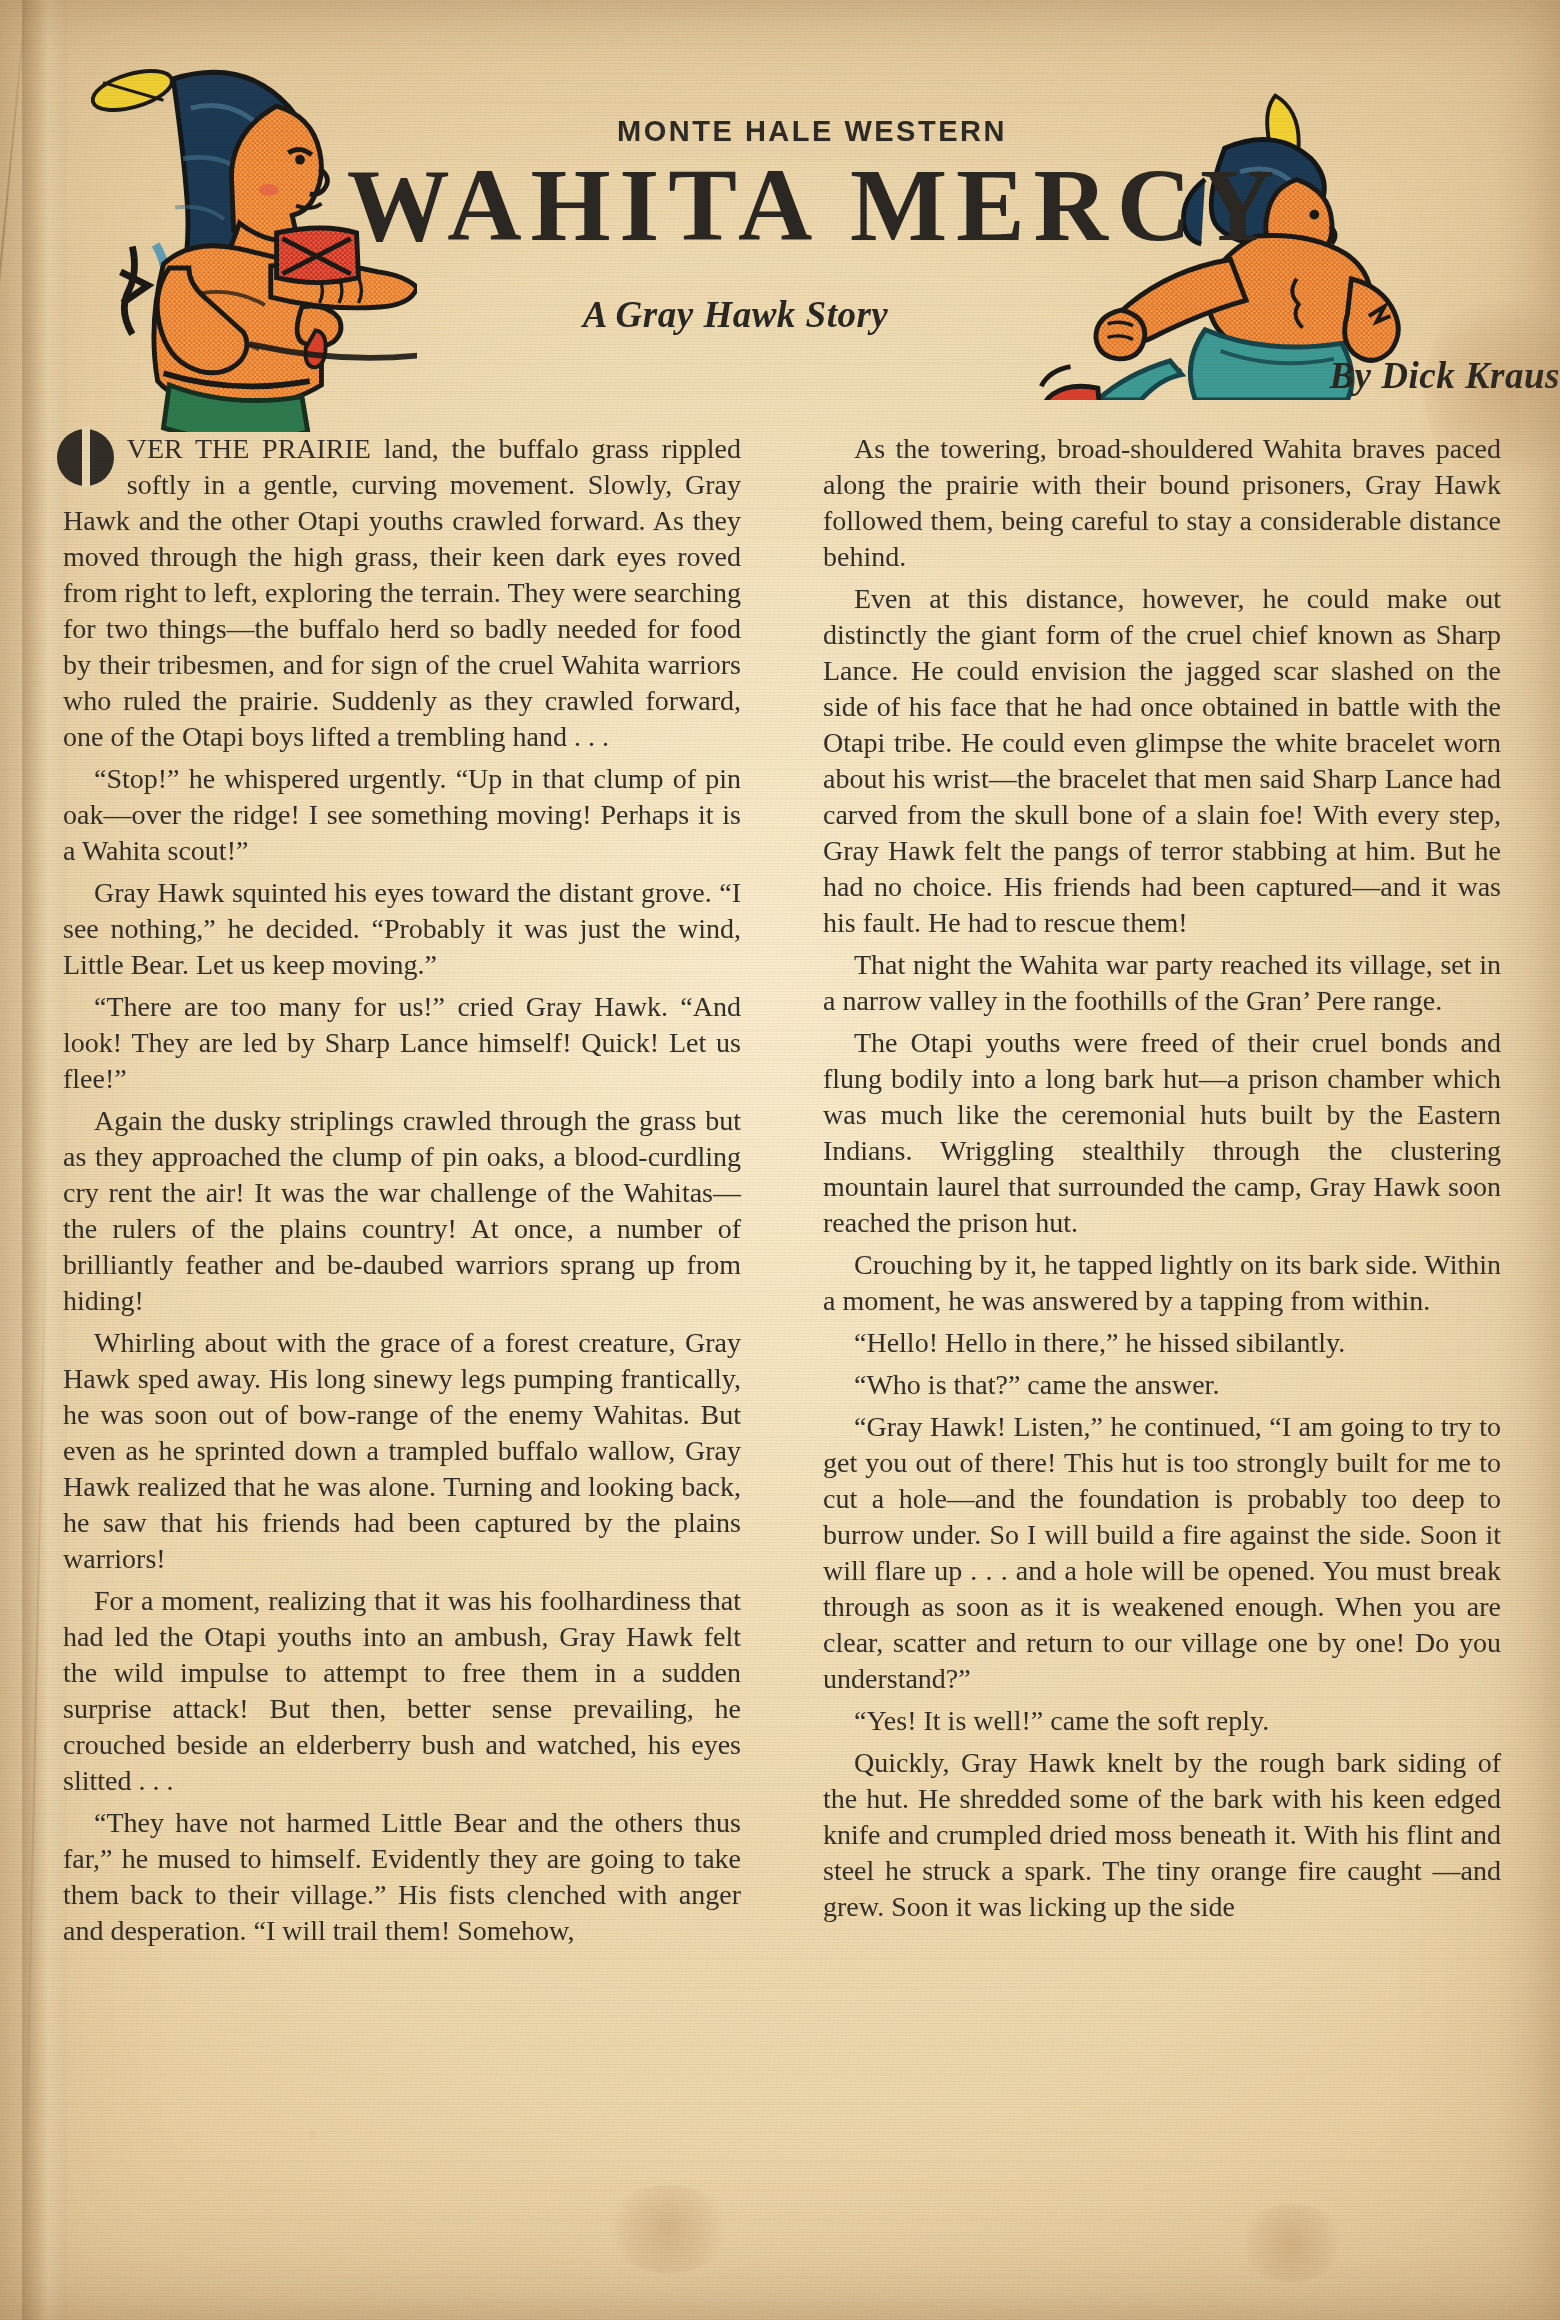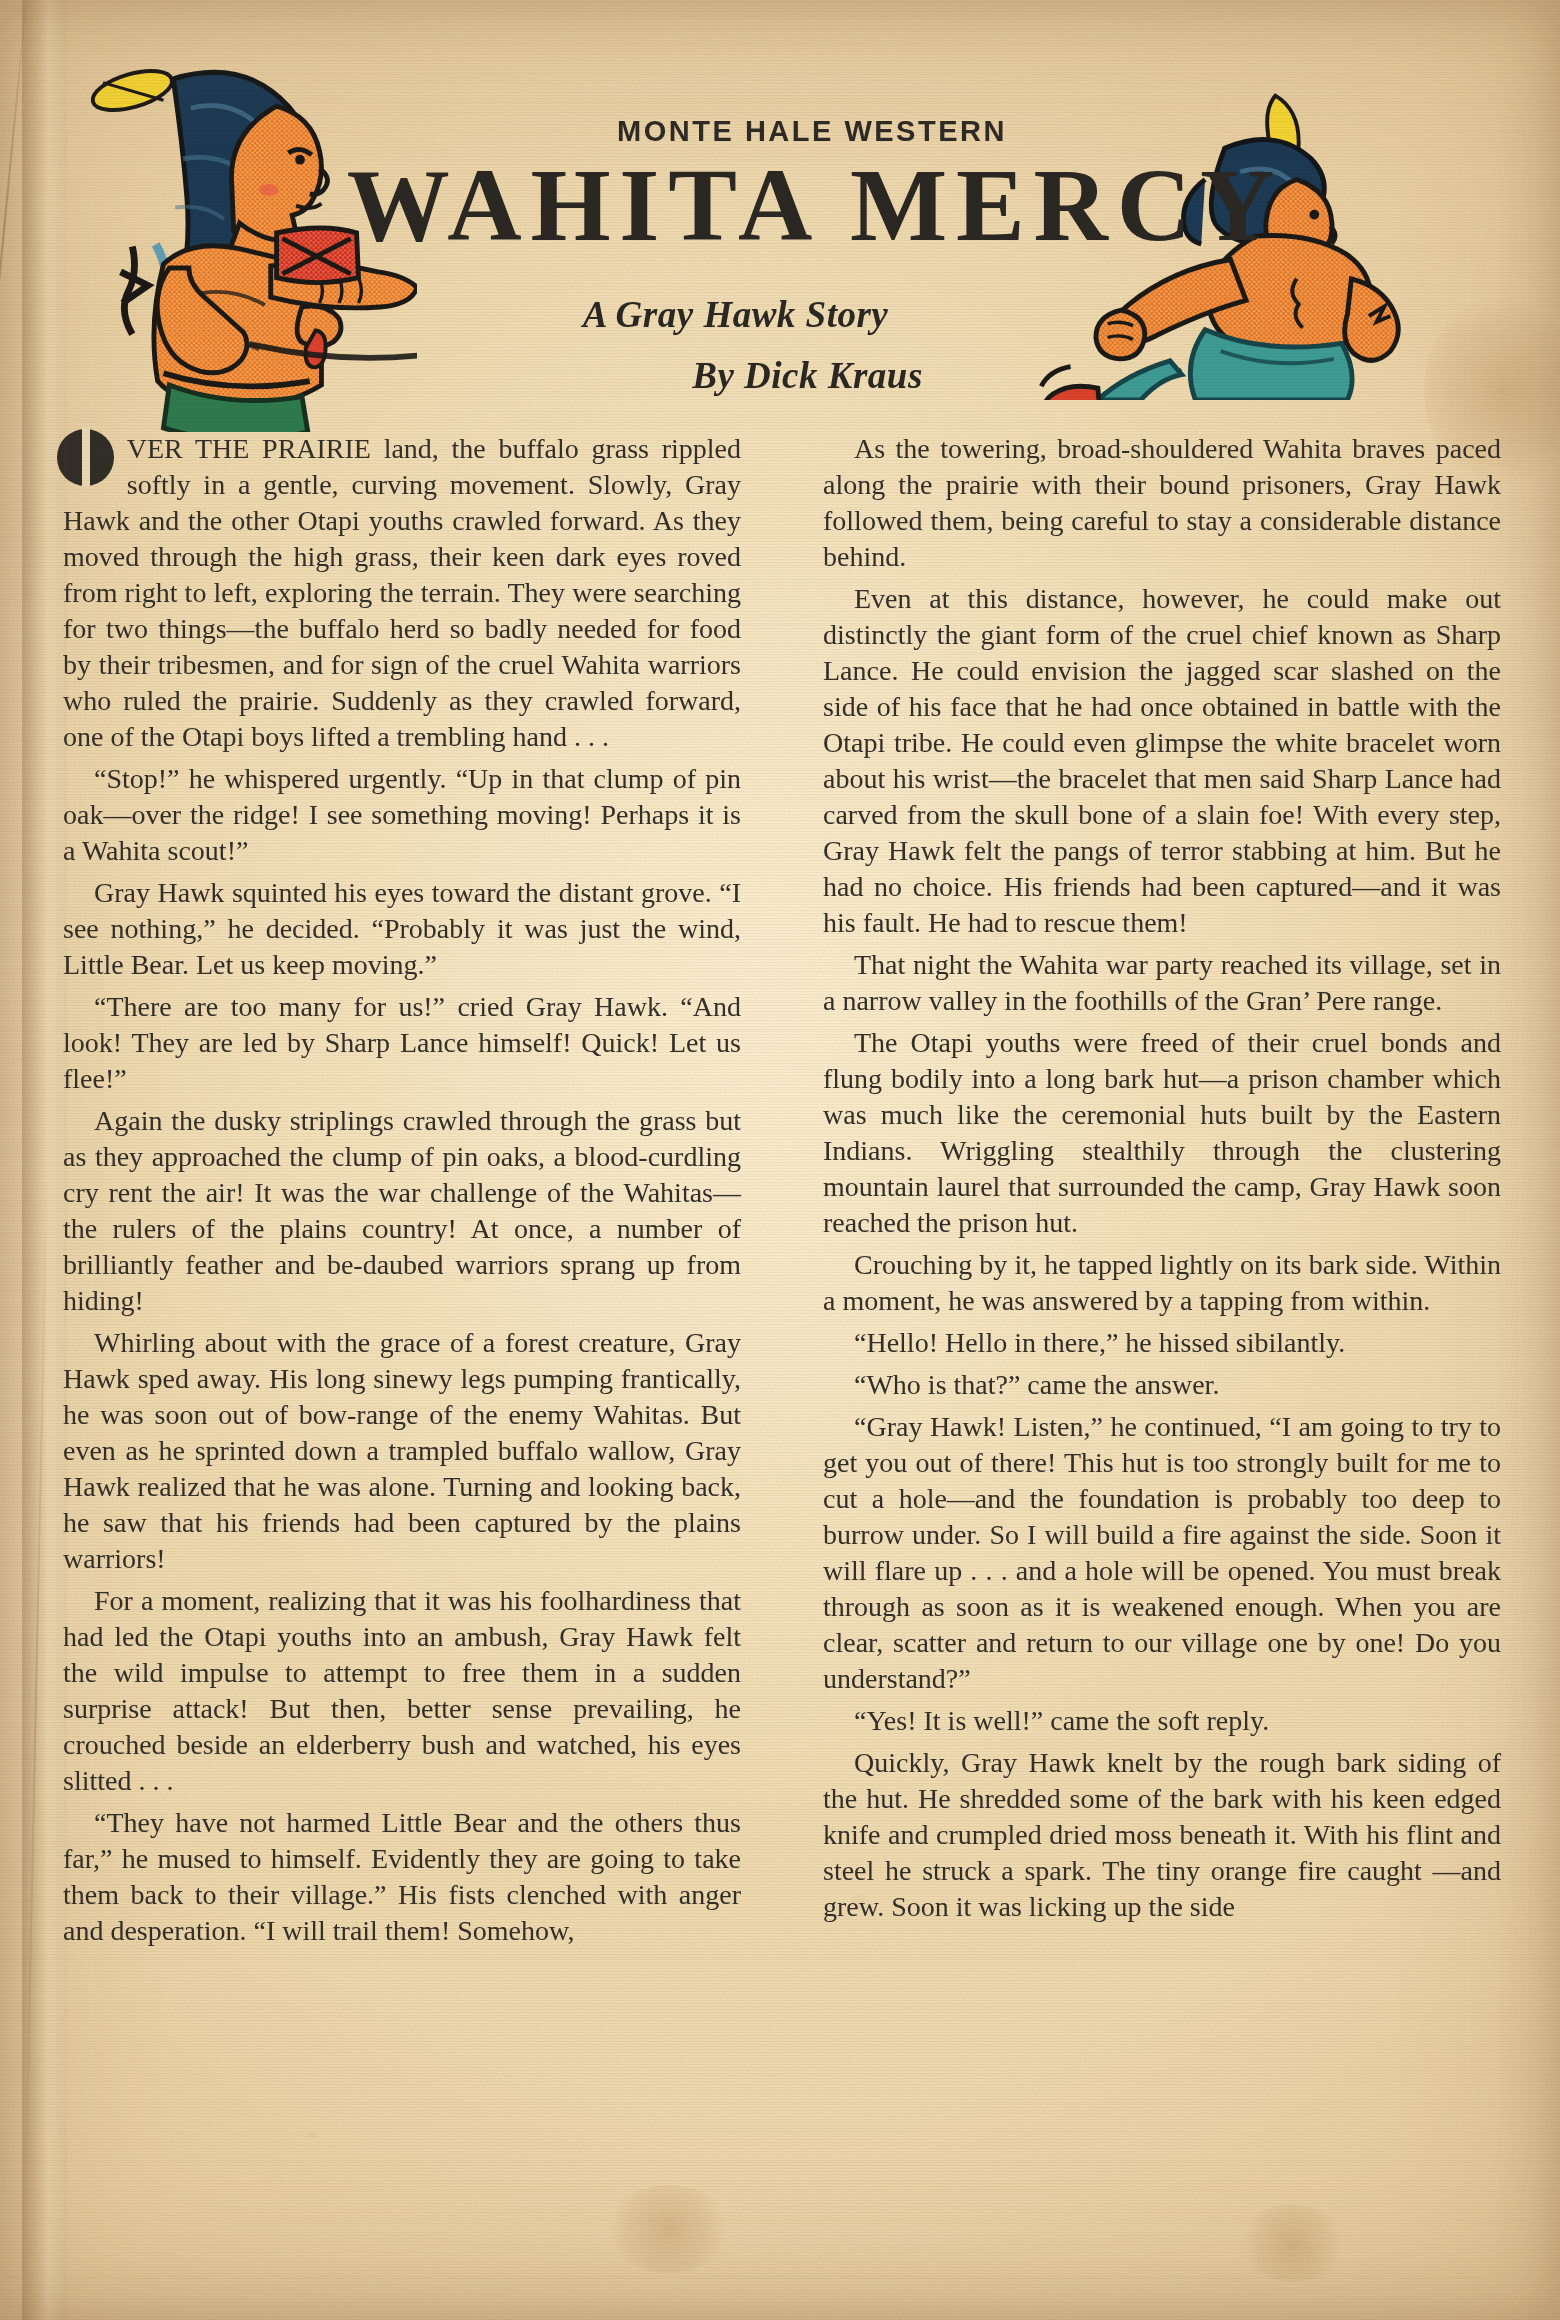--- a/index.html
+++ b/index.html
@@ -129,21 +129,21 @@
     font-size: 37px;
     letter-spacing: 0.5px;
     color: #2b2823;
     padding-left: 55px;
     box-sizing: border-box;
   }
   #byline {
     position: absolute;
     left: 0; top: 354px;
     width: 1560px;
-    text-align: center;
+    text-align: right;
     font-family: "Liberation Serif", "DejaVu Serif", serif;
     font-style: italic;
     font-weight: 700;
     font-size: 37px;
     letter-spacing: 0.5px;
     color: #2b2823;
     padding-left: 55px;
     box-sizing: border-box;
   }
 

